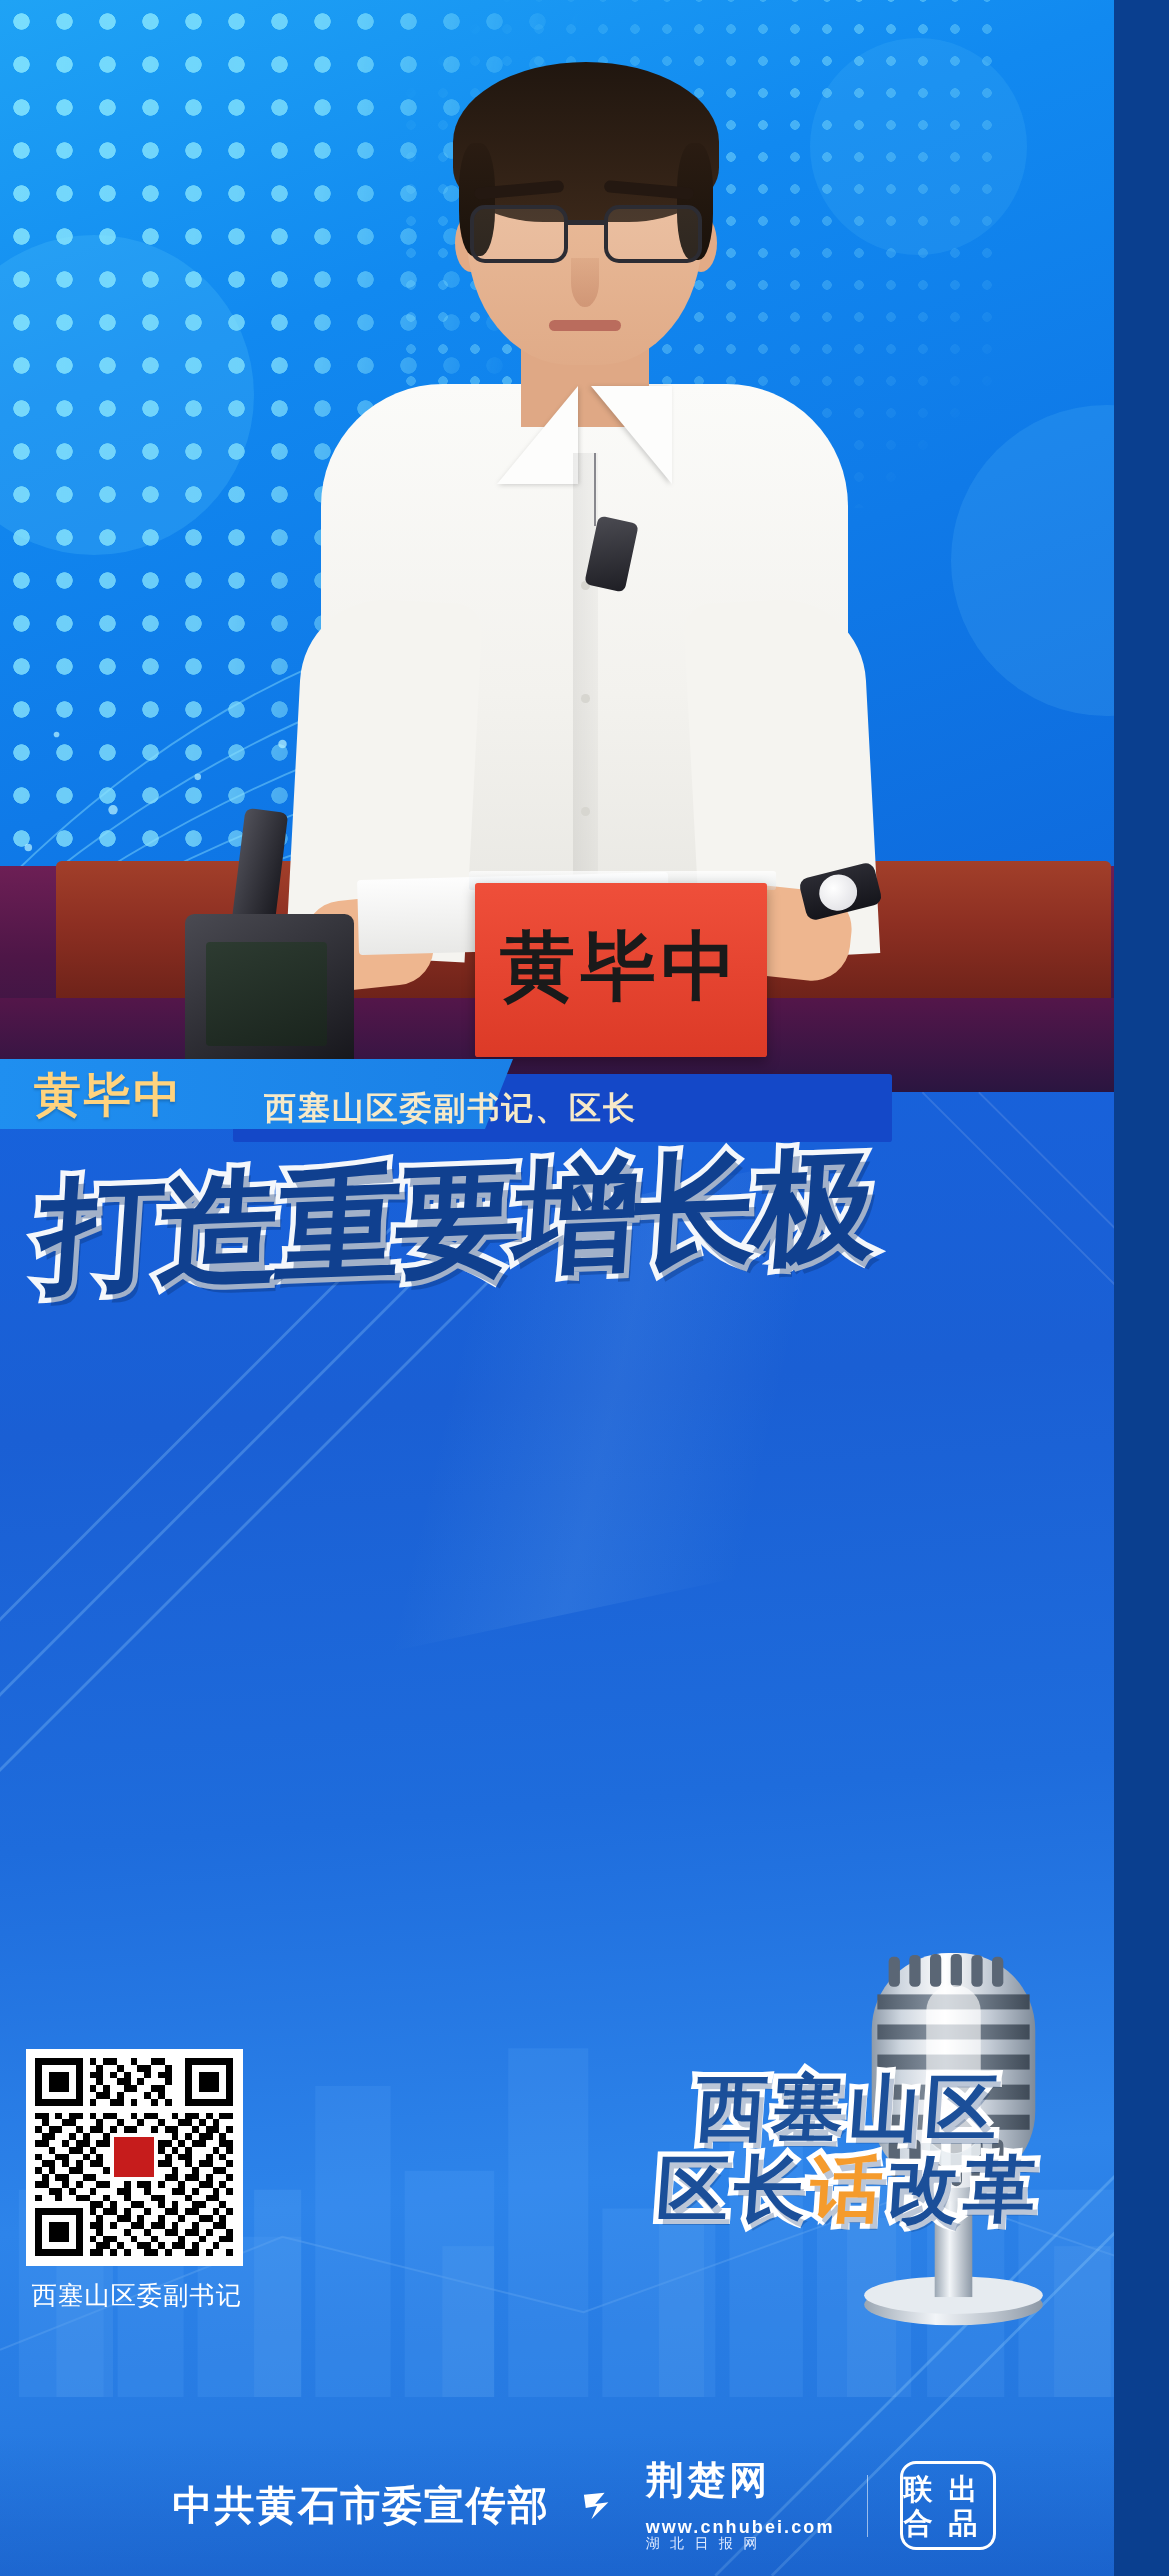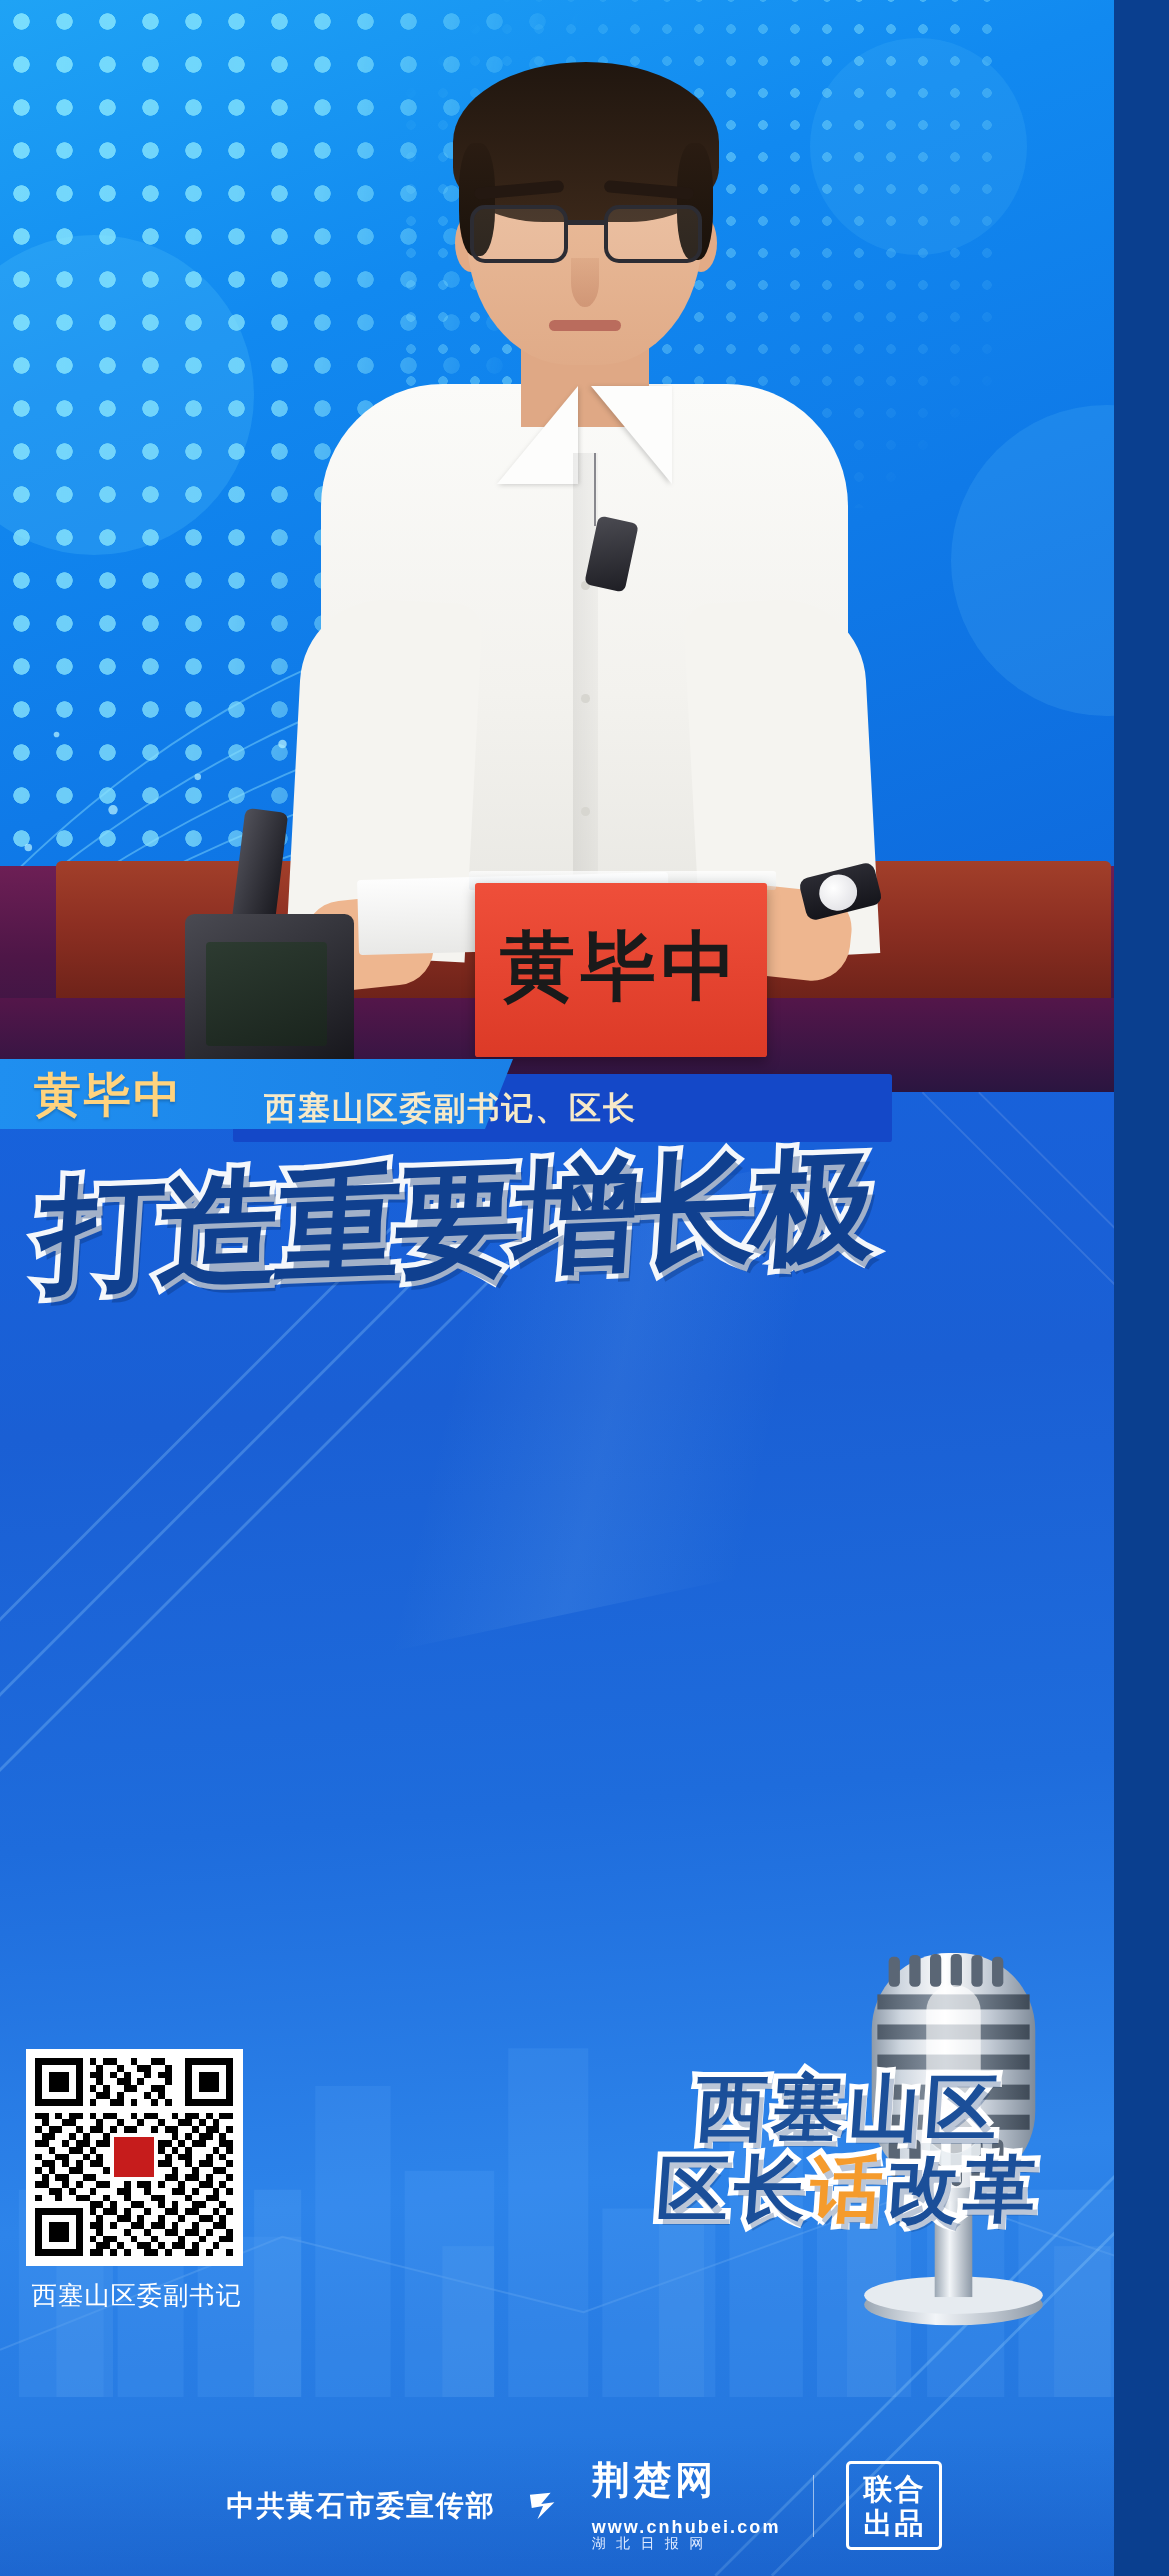--- a/index.html
+++ b/index.html
@@ -150,32 +150,32 @@
   .slogan .l1{transform:skewX(-4deg);}
   .slogan .l2{transform:skewX(-4deg);}
 
   
   .micbox{position:absolute;left:836px;top:1936px;width:235px;height:395px;z-index:6;}
 
   
   .footer{position:absolute;left:0;bottom:0;width:1169px;height:141px;z-index:8;
     display:flex;align-items:center;justify-content:center;gap:32px;
     background:linear-gradient(180deg,rgba(15,80,200,.0),rgba(12,62,170,.25));}
-  .f-org{font-size:28px;font-weight:700;color:#fff;letter-spacing:1.9px;
+  .f-org{font-size:40px;font-weight:700;color:#fff;letter-spacing:1.9px;
     font-family:"DejaVu Serif","Liberation Serif",serif;}
   .f-logo{display:flex;align-items:center;gap:15px;}
   .f-logo-mark{width:49px;height:38px;position:relative;}
   .f-logo-txt{display:flex;flex-direction:column;line-height:1;}
   .f-logo-cn{font-size:38px;font-weight:800;color:#fff;letter-spacing:3.8px;
     font-family:"DejaVu Serif","Liberation Serif",serif;}
   .f-logo-url{font-size:18px;font-weight:800;color:#fff;letter-spacing:2.1px;margin-top:19px;}
   .f-logo-sub{font-size:14px;color:#dfeaff;letter-spacing:10.4px;margin-top:0;}
   .f-div{width:1.9px;height:62px;background:rgba(255,255,255,.55);}
-  .f-stamp{width:90px;height:83px;border:3.8px solid #fff;border-radius:5px;
-    display:flex;flex-direction:column;align-items:center;justify-content:center;}
+  .f-stamp{width:90px;height:83px;border:3.8px solid #fff;border-radius:16px;
+    display:flex;flex-direction:row;align-items:center;justify-content:center;}
   .f-stamp span{font-size:29px;font-weight:800;color:#fff;letter-spacing:1.9px;line-height:34px;
     font-family:"DejaVu Serif","Liberation Serif",serif;}
 </style>
 </head>
 <body>
 
 <div id="poster">
 
   <div class="photo-zone">
     <div class="glow-circ g1"></div>

